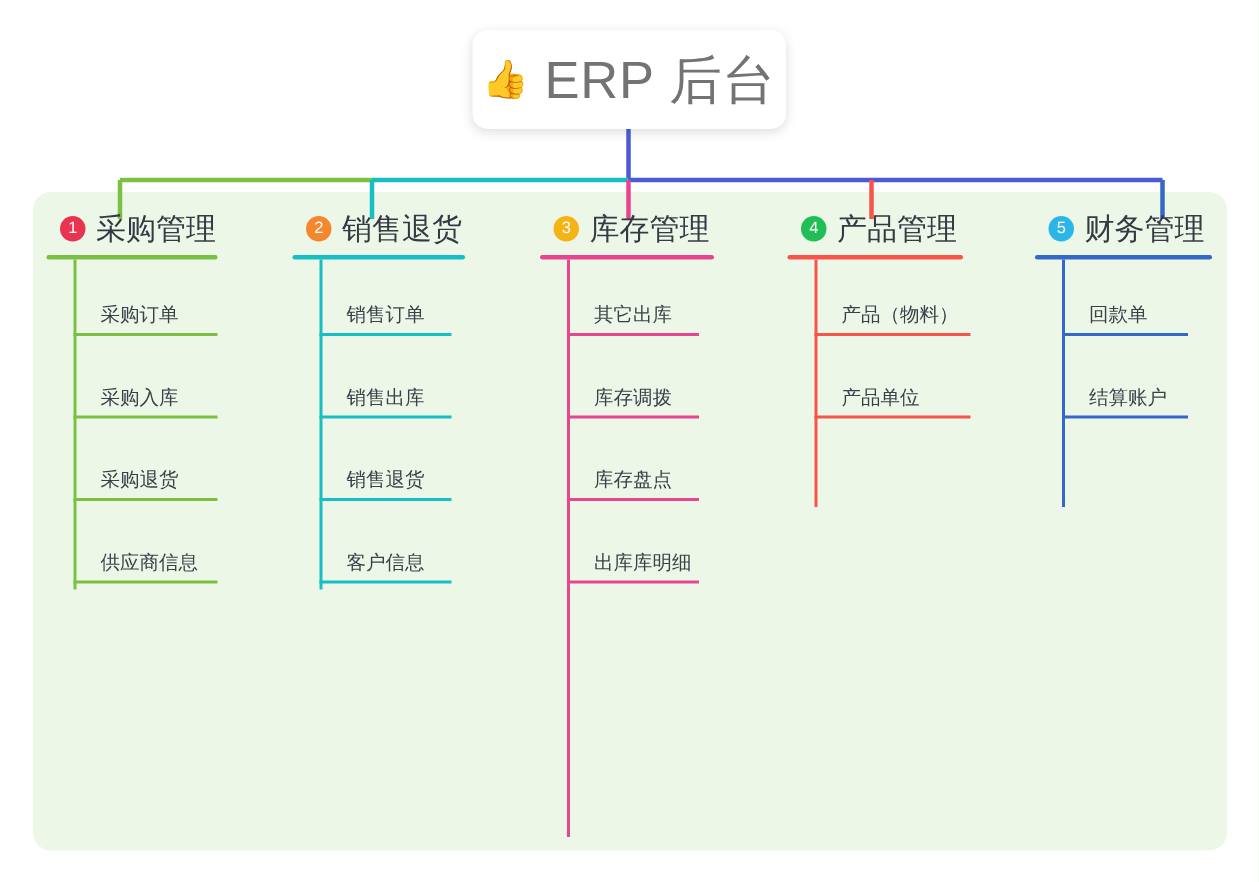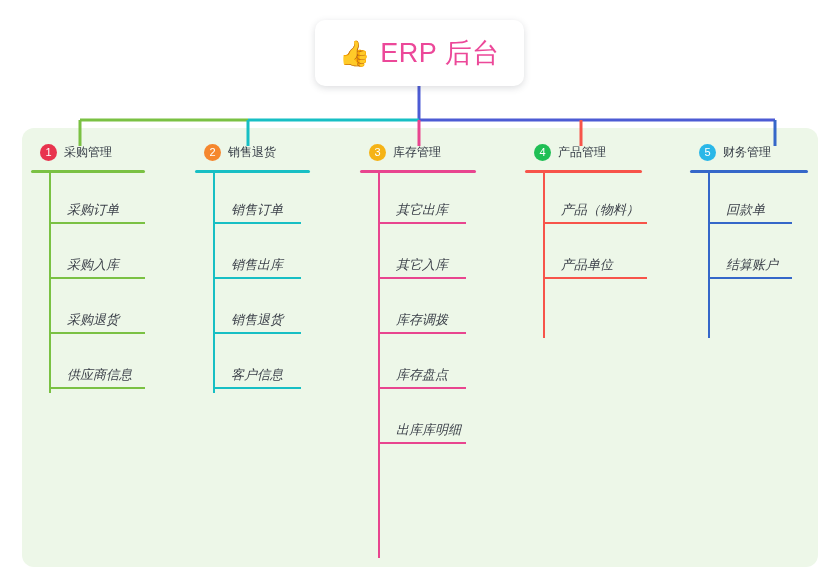--- a/index.html
+++ b/index.html
@@ -40,22 +40,22 @@
     display: flex;
     align-items: center;
     gap: 10px;
   }
   .root-emoji {
     font-size: 25px;
     line-height: 1;
     color: #f5b93f;
   }
   .root-title {
-    font-size: 27px;
-    color: #ec4899;
+    font-size: 35px;
+    color: #737373;
     letter-spacing: 0.5px;
     white-space: nowrap;
   }
 
   
   .connectors {
     position: absolute;
     left: 0;
     top: 0;
     width: 839px;
@@ -91,21 +91,21 @@
     height: 17px;
     border-radius: 50%;
     color: #ffffff;
     font-size: 11px;
     line-height: 17px;
     text-align: center;
     flex: 0 0 auto;
     font-weight: 500;
   }
   .col-title {
-    font-size: 12px;
+    font-size: 20px;
     color: #333a44;
     white-space: nowrap;
   }
   .head-rule {
     height: 3px;
     border-radius: 2px;
     margin-top: 6px;
   }
 
   .items {
@@ -115,21 +115,20 @@
   .spine {
     position: absolute;
     left: 18px;
     top: 0;
     width: 2px;
   }
   .item {
     position: relative;
     height: 55px;
     box-sizing: border-box;
-    font-style: italic;
   }
   .item-label {
     position: absolute;
     left: 36px;
     bottom: 9px;
     font-size: 13px;
     color: #3a3f48;
     white-space: nowrap;
   }
   .item-rule {
@@ -225,24 +224,20 @@
           <span class="col-title">库存管理</span>
         </div>
         <div class="head-rule" style="background: rgb(232, 69, 143); width: 116px;"></div>
         <div class="items">
           <div class="spine" style="background: rgb(232, 69, 143); height: 385px;"></div>
           <div class="item">
             <span class="item-label">其它出库</span>
             <div class="item-rule" style="background: rgb(232, 69, 143); width: 88px;"></div>
           </div>
           <div class="item">
-            <span class="item-label">其它入库</span>
-            <div class="item-rule" style="background: rgb(232, 69, 143); width: 88px;"></div>
-          </div>
-          <div class="item">
             <span class="item-label">库存调拨</span>
             <div class="item-rule" style="background: rgb(232, 69, 143); width: 88px;"></div>
           </div>
           <div class="item">
             <span class="item-label">库存盘点</span>
             <div class="item-rule" style="background: rgb(232, 69, 143); width: 88px;"></div>
           </div>
           <div class="item">
             <span class="item-label">出库库明细</span>
             <div class="item-rule" style="background: rgb(232, 69, 143); width: 88px;"></div>

